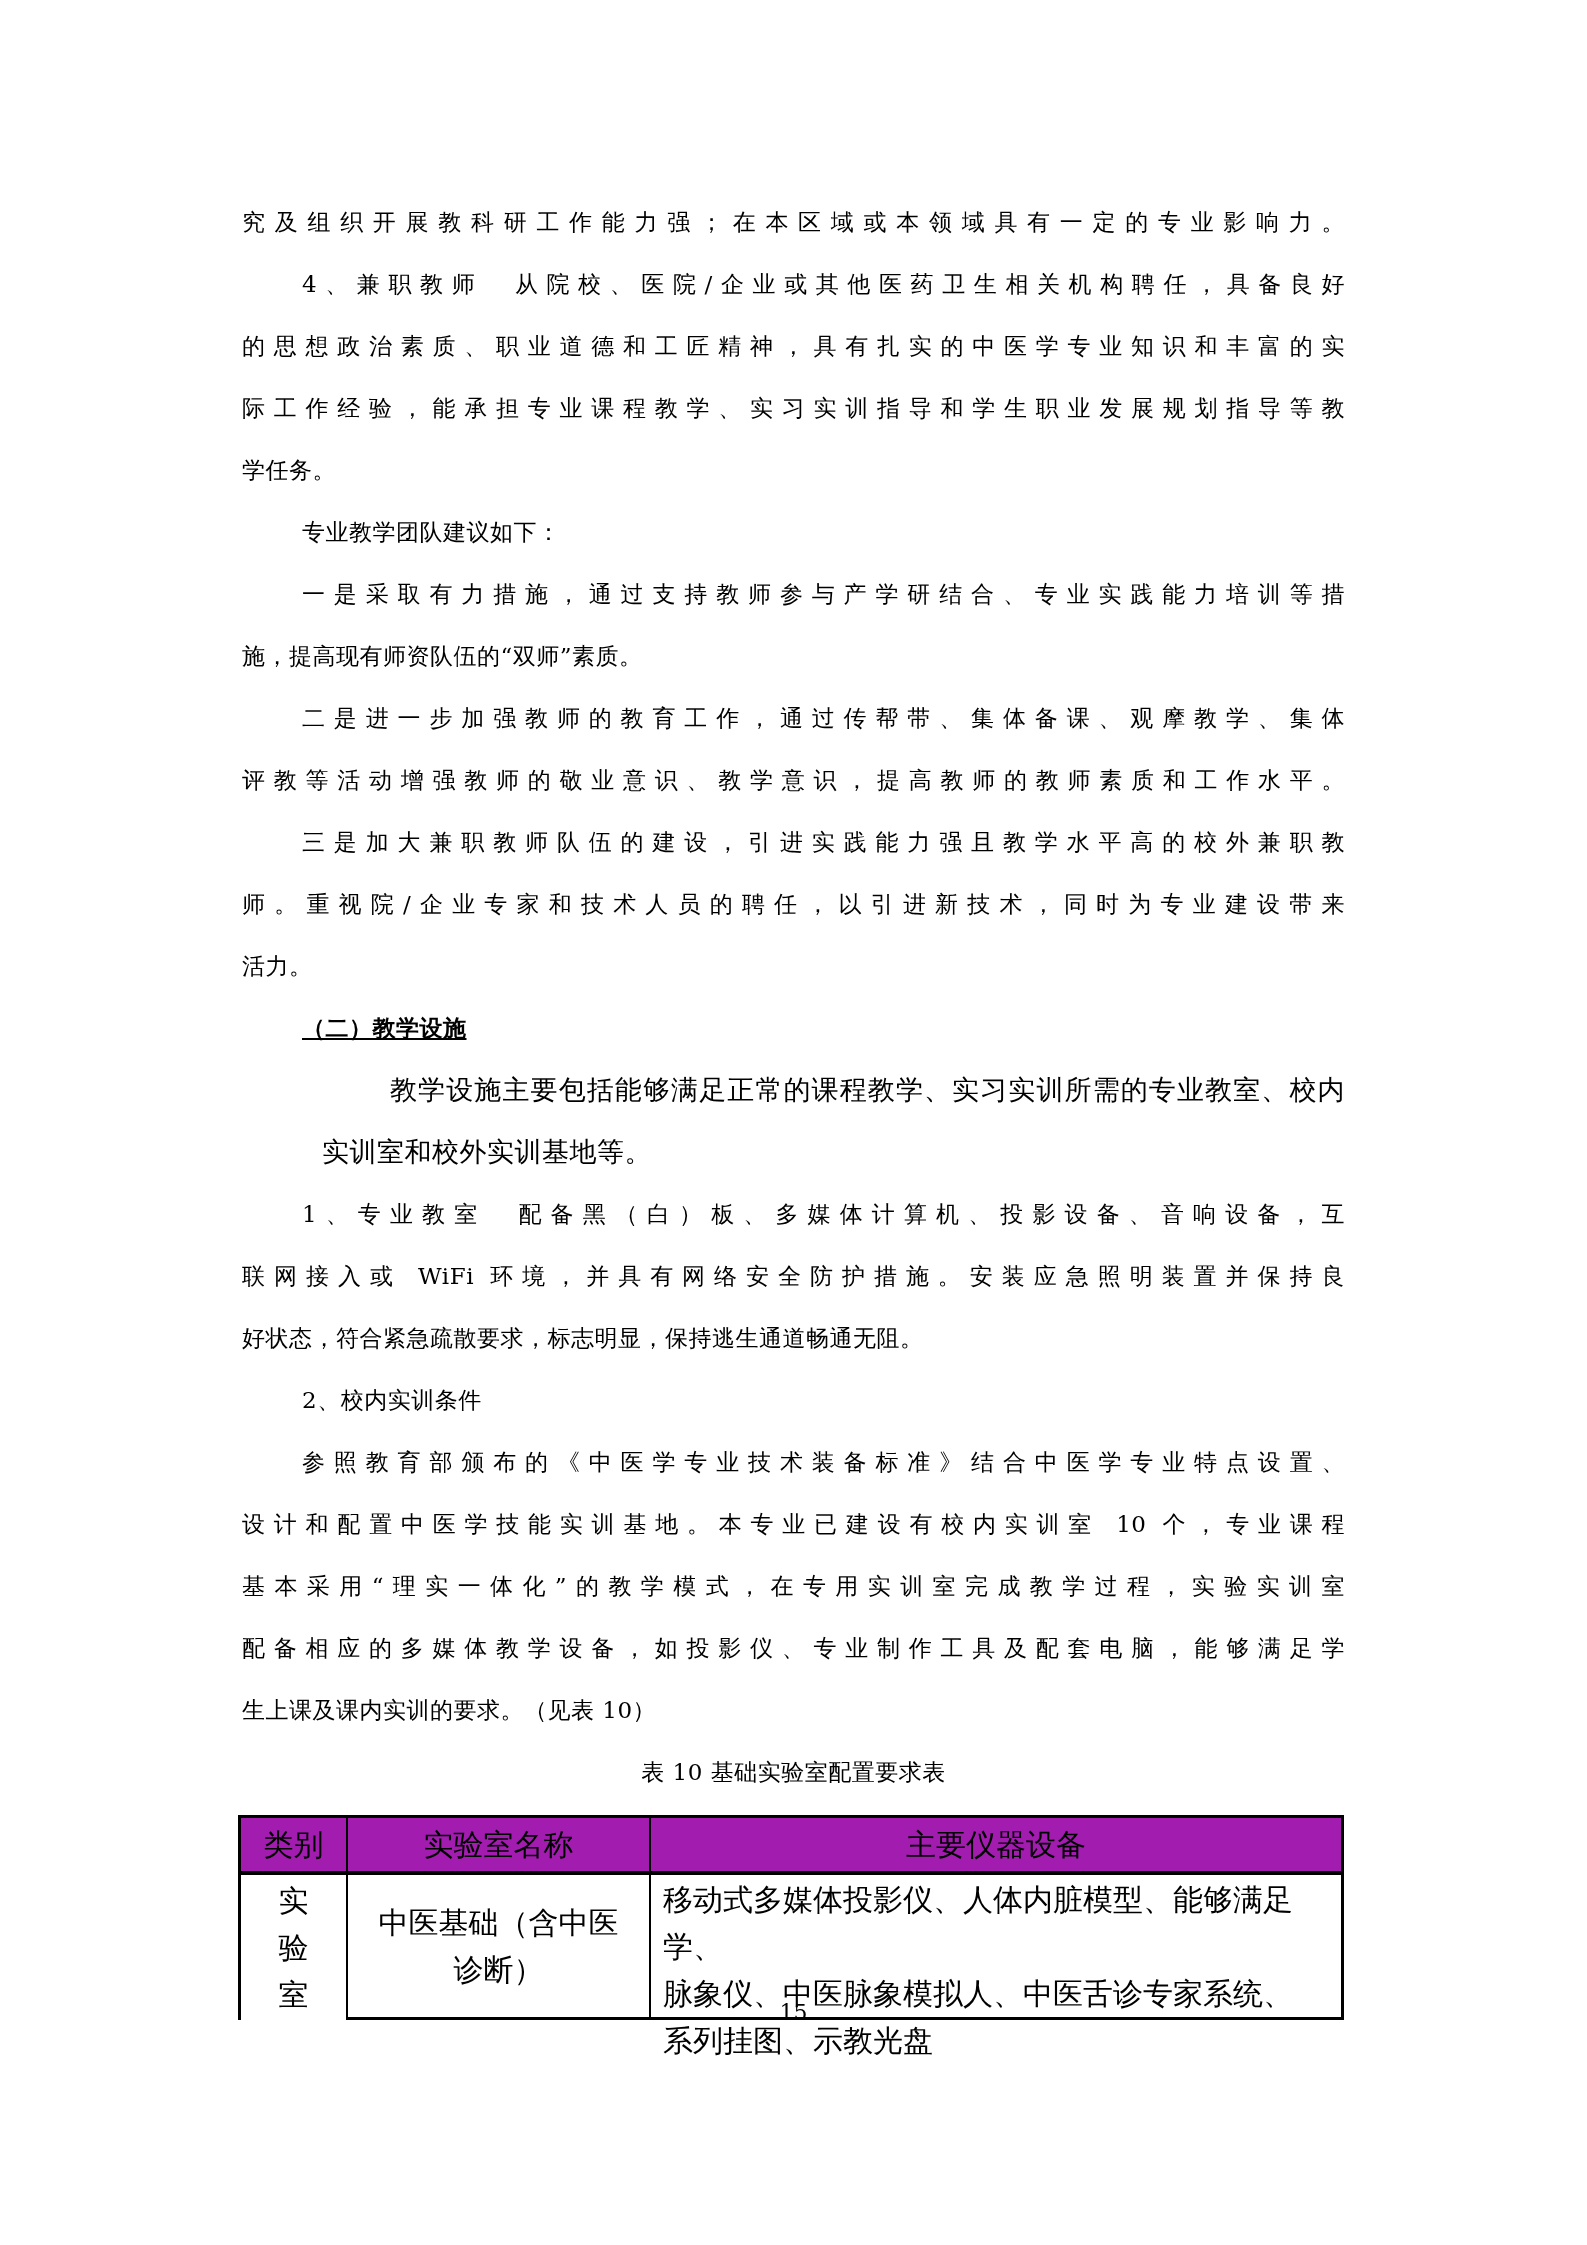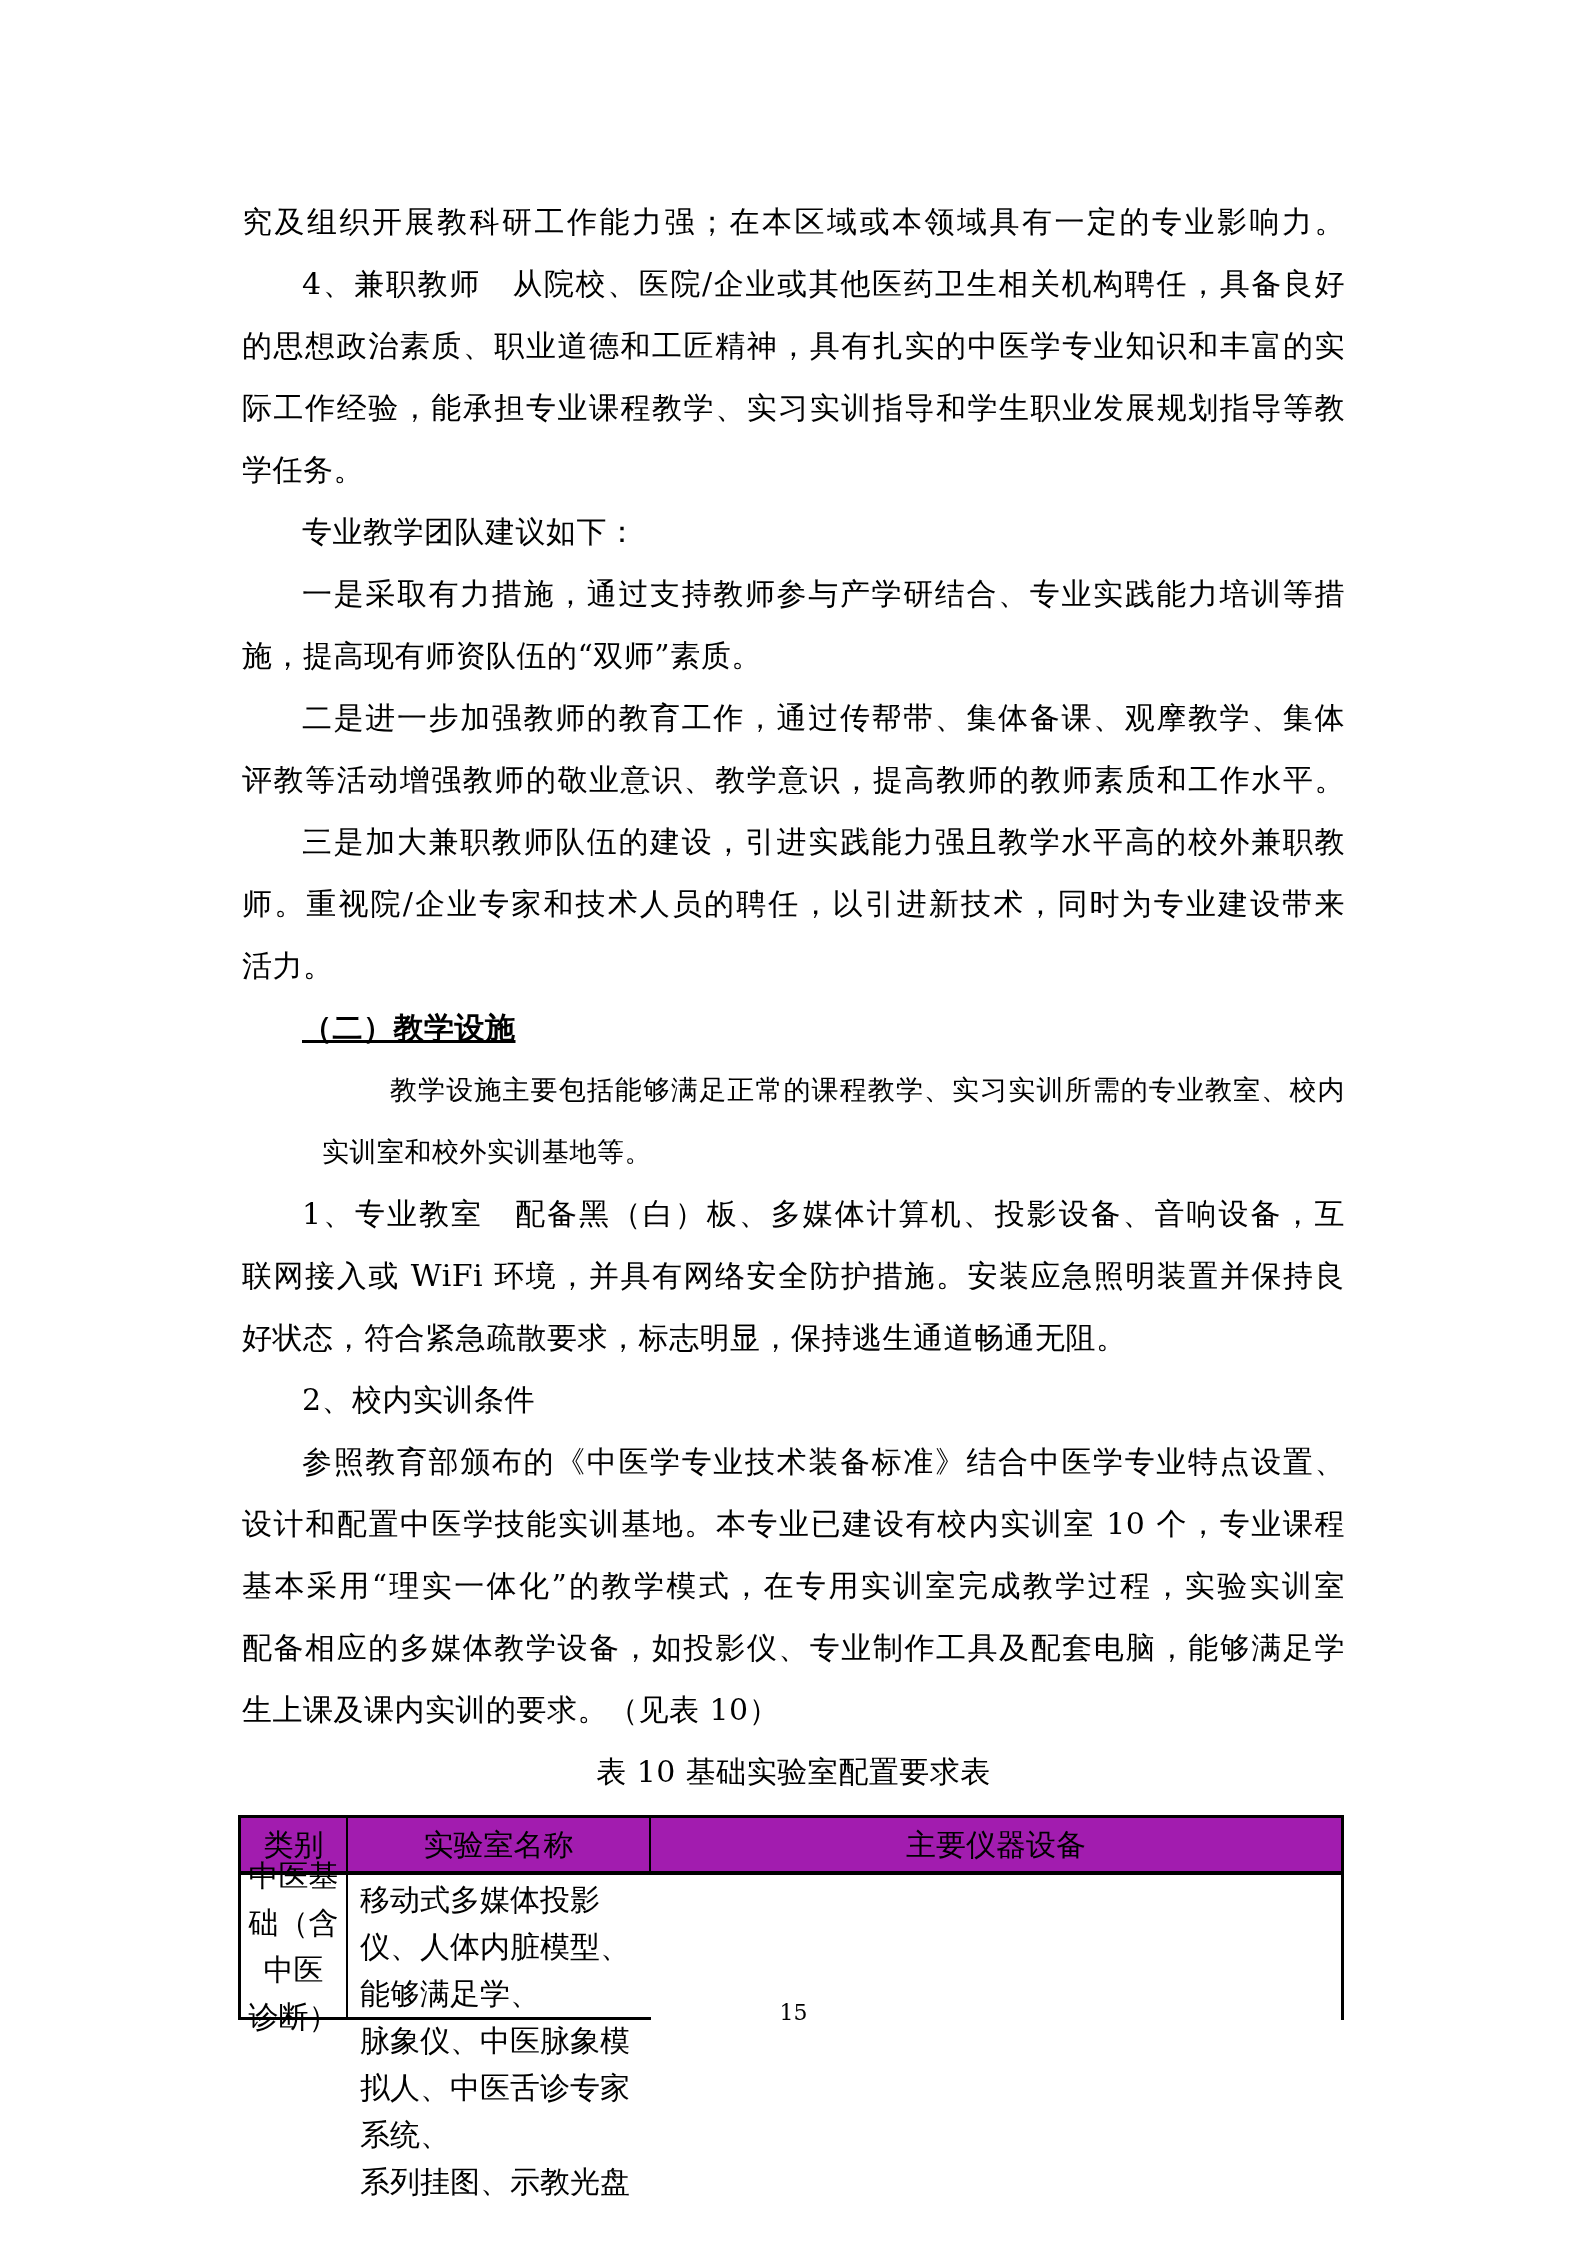--- a/index.html
+++ b/index.html
@@ -12,21 +12,21 @@
     overflow:hidden;
   }
   .content{
     position:absolute;
     left:242px;top:191px;
     width:1103px;
   }
   .line{
     height:62px;
     line-height:62px;
-    font-size:30px;
+    font-size:23px;
     letter-spacing:0.5px;
     white-space:pre-wrap;
   }
   .fill{
     text-align:justify;
     text-align-last:justify;
   }
   .indent{ text-indent:60px; }
   .bold{ font-weight:bold;text-decoration:underline; }
   .small{ font-size:27px; }
@@ -128,20 +128,23 @@
     <div class="line center">表 10 基础实验室配置要求表</div>
   </div>
 
   <div class="tbl">
     <div class="tbl-head" style="background:#a21caf;">
       <div>类别</div>
       <div>实验室名称</div>
       <div>主要仪器设备</div>
     </div>
     <div class="tbl-body">
+      <div class="cell cell-cat">
+        <div class="cat-text">实验室</div>
+      </div>
       <div class="cell cell-name">
         <div>中医基础（含中医</div>
         <div>诊断）</div>
       </div>
       <div class="cell cell-equip">
         <div>移动式多媒体投影仪、人体内脏模型、能够满足学、</div>
         <div>脉象仪、中医脉象模拟人、中医舌诊专家系统、</div>
         <div>系列挂图、示教光盘</div>
       </div>
     </div>

